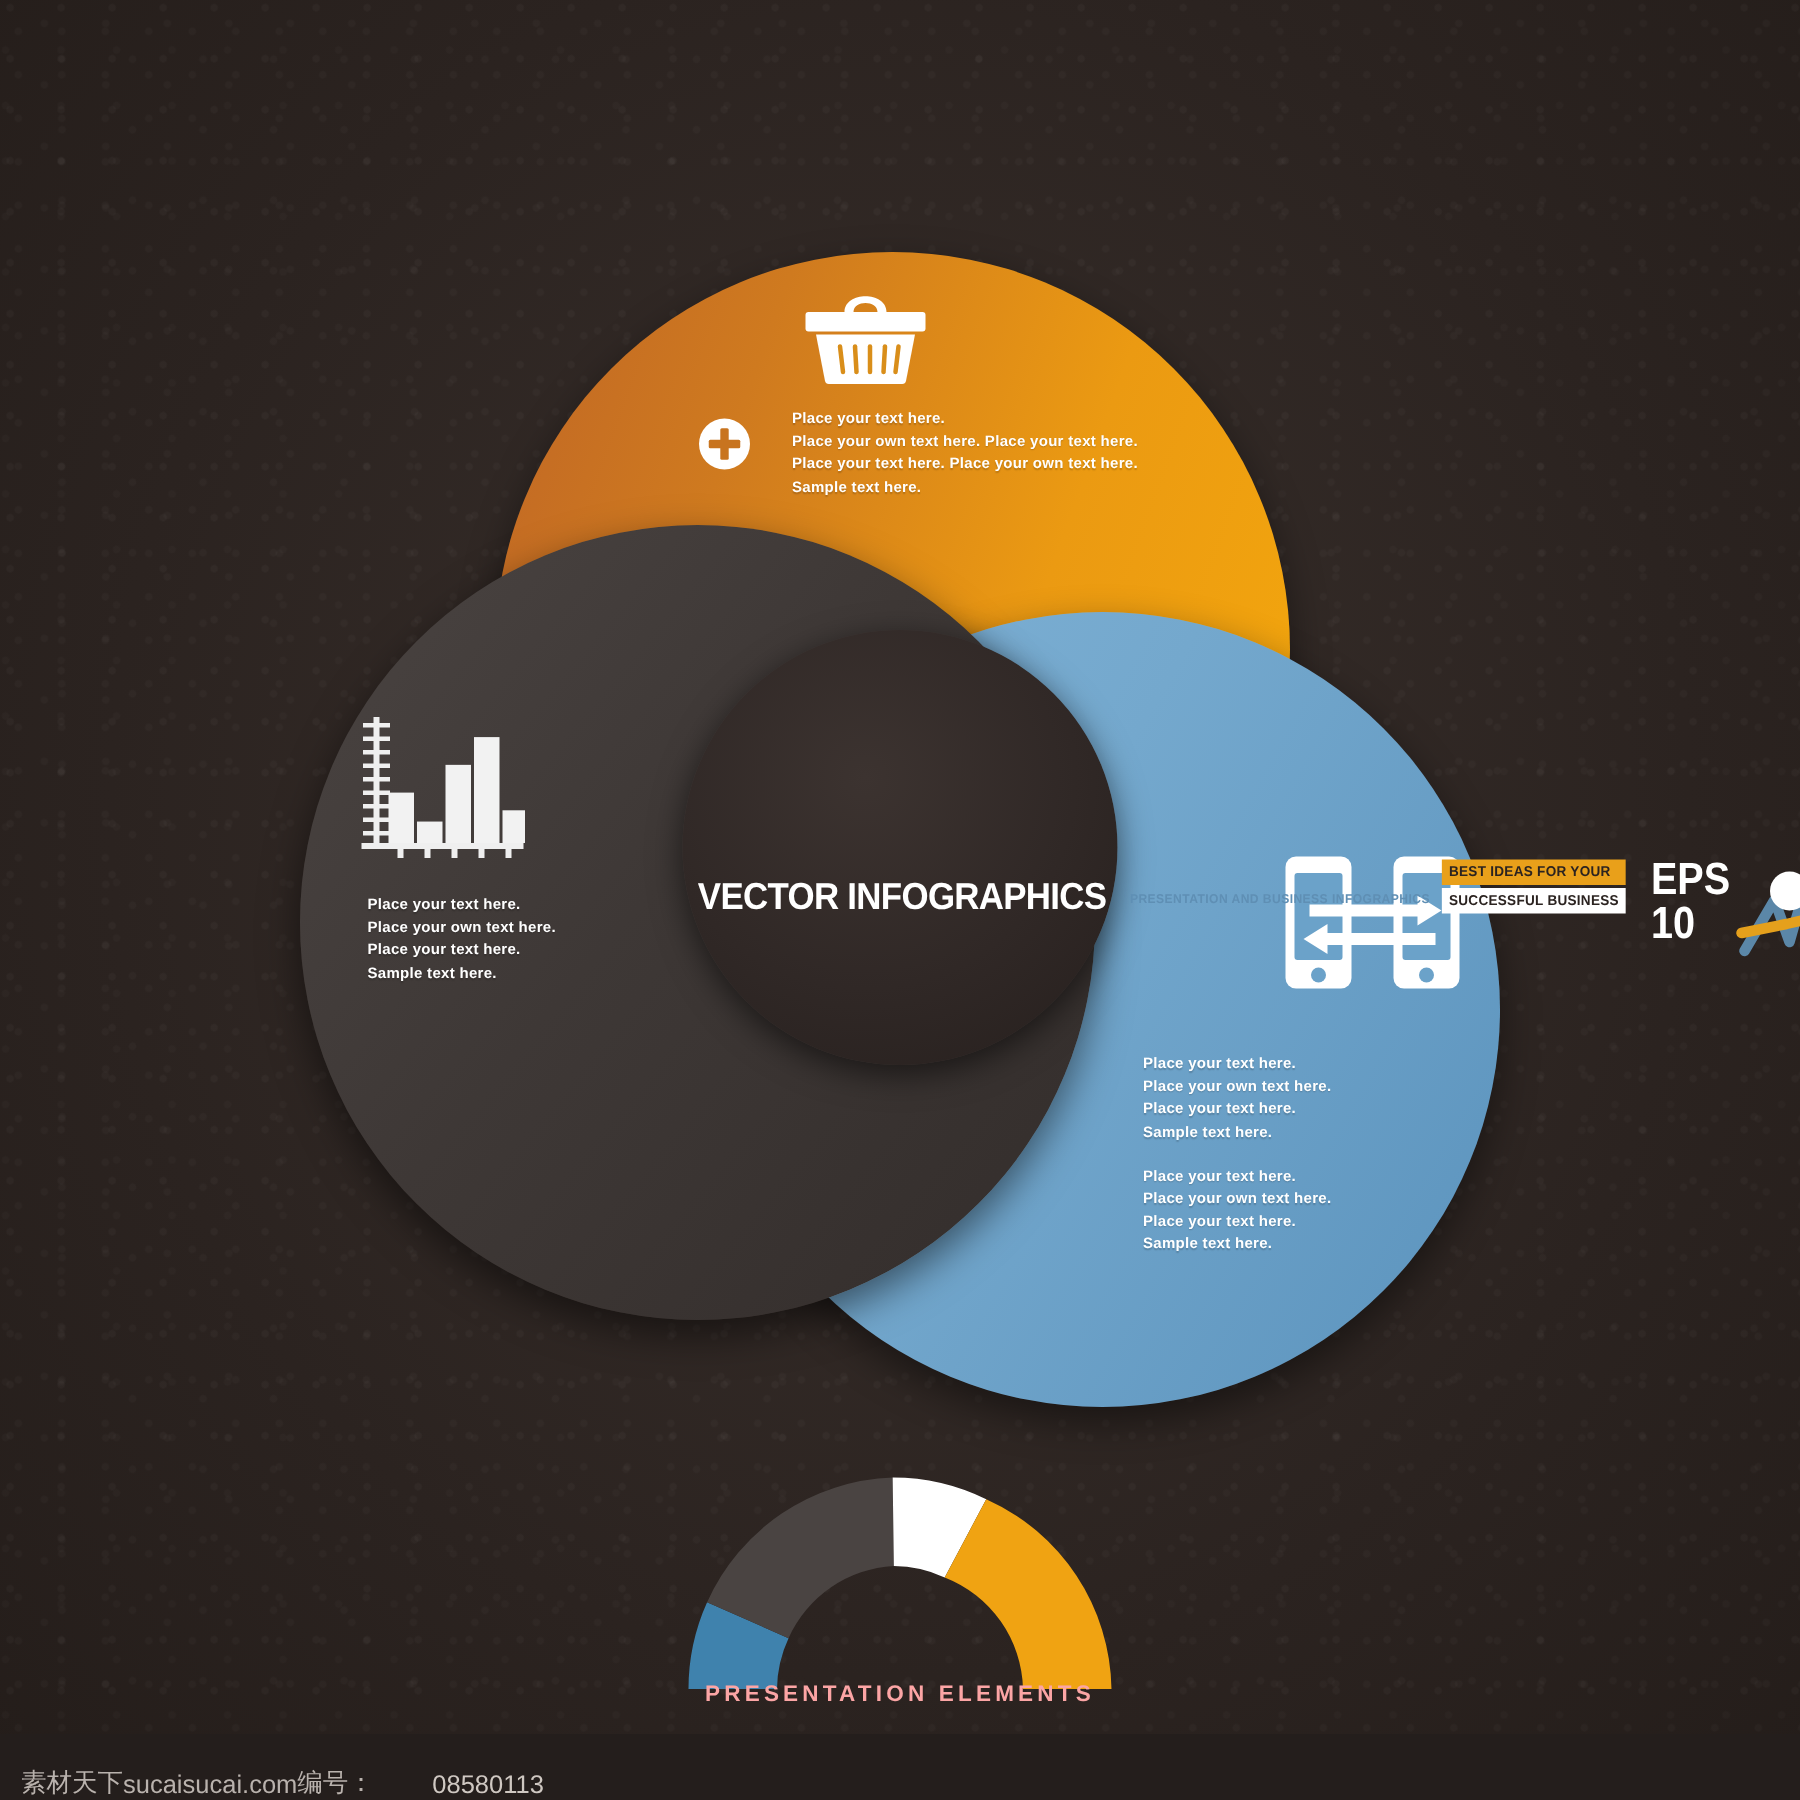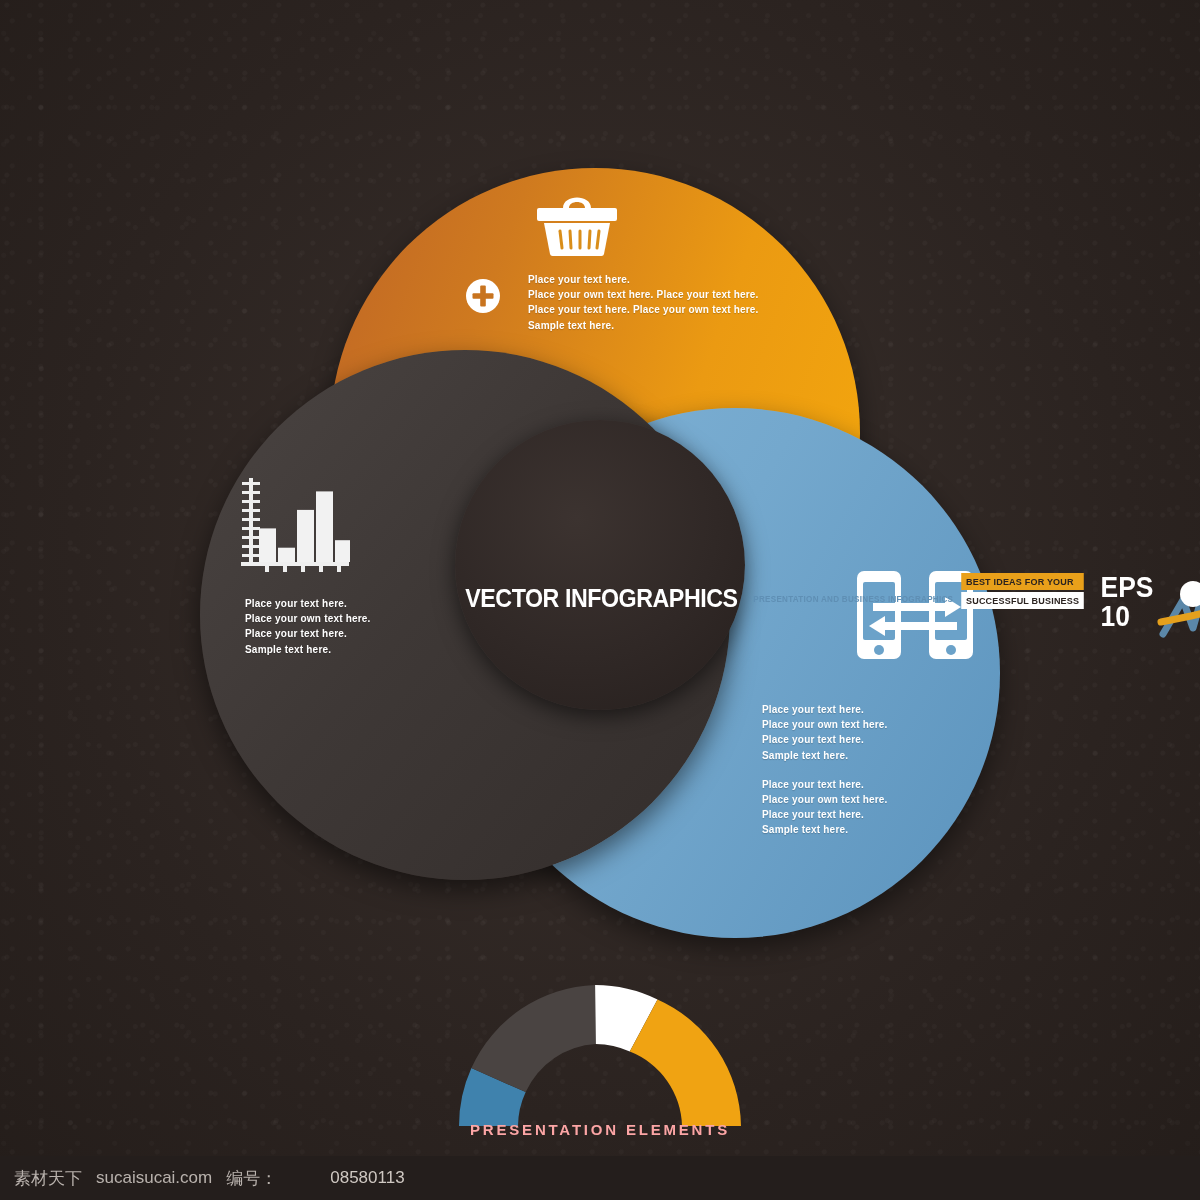--- a/index.html
+++ b/index.html
@@ -129,22 +129,22 @@
   
   #gauge{position:absolute;left:449px;top:975px;z-index:6;}
   #caption{
     position:absolute;left:0;right:0;top:1105px;text-align:center;z-index:6;
     color:#fca5a5;font-weight:700;font-size:15px;letter-spacing:2.8px;margin-top:16px;
   }
 
   
   #watermark{
     position:absolute;left:0;right:0;bottom:0;height:44px;
-    background:#241e1c;display:flex;align-items:center;
-    padding-left:14px;gap:14px;z-index:20;
+    background:#241e1c;display:flex;align-items:flex-end;
+    padding-left:14px;z-index:20;
     color:#b9b2ad;font-size:17px;
   }
   #wm-num{color:#cfc8c2;margin-left:39px;}
 </style>
 </head>
 <body>
 
 <div id="noise"></div>
 
 <div class="stage">

